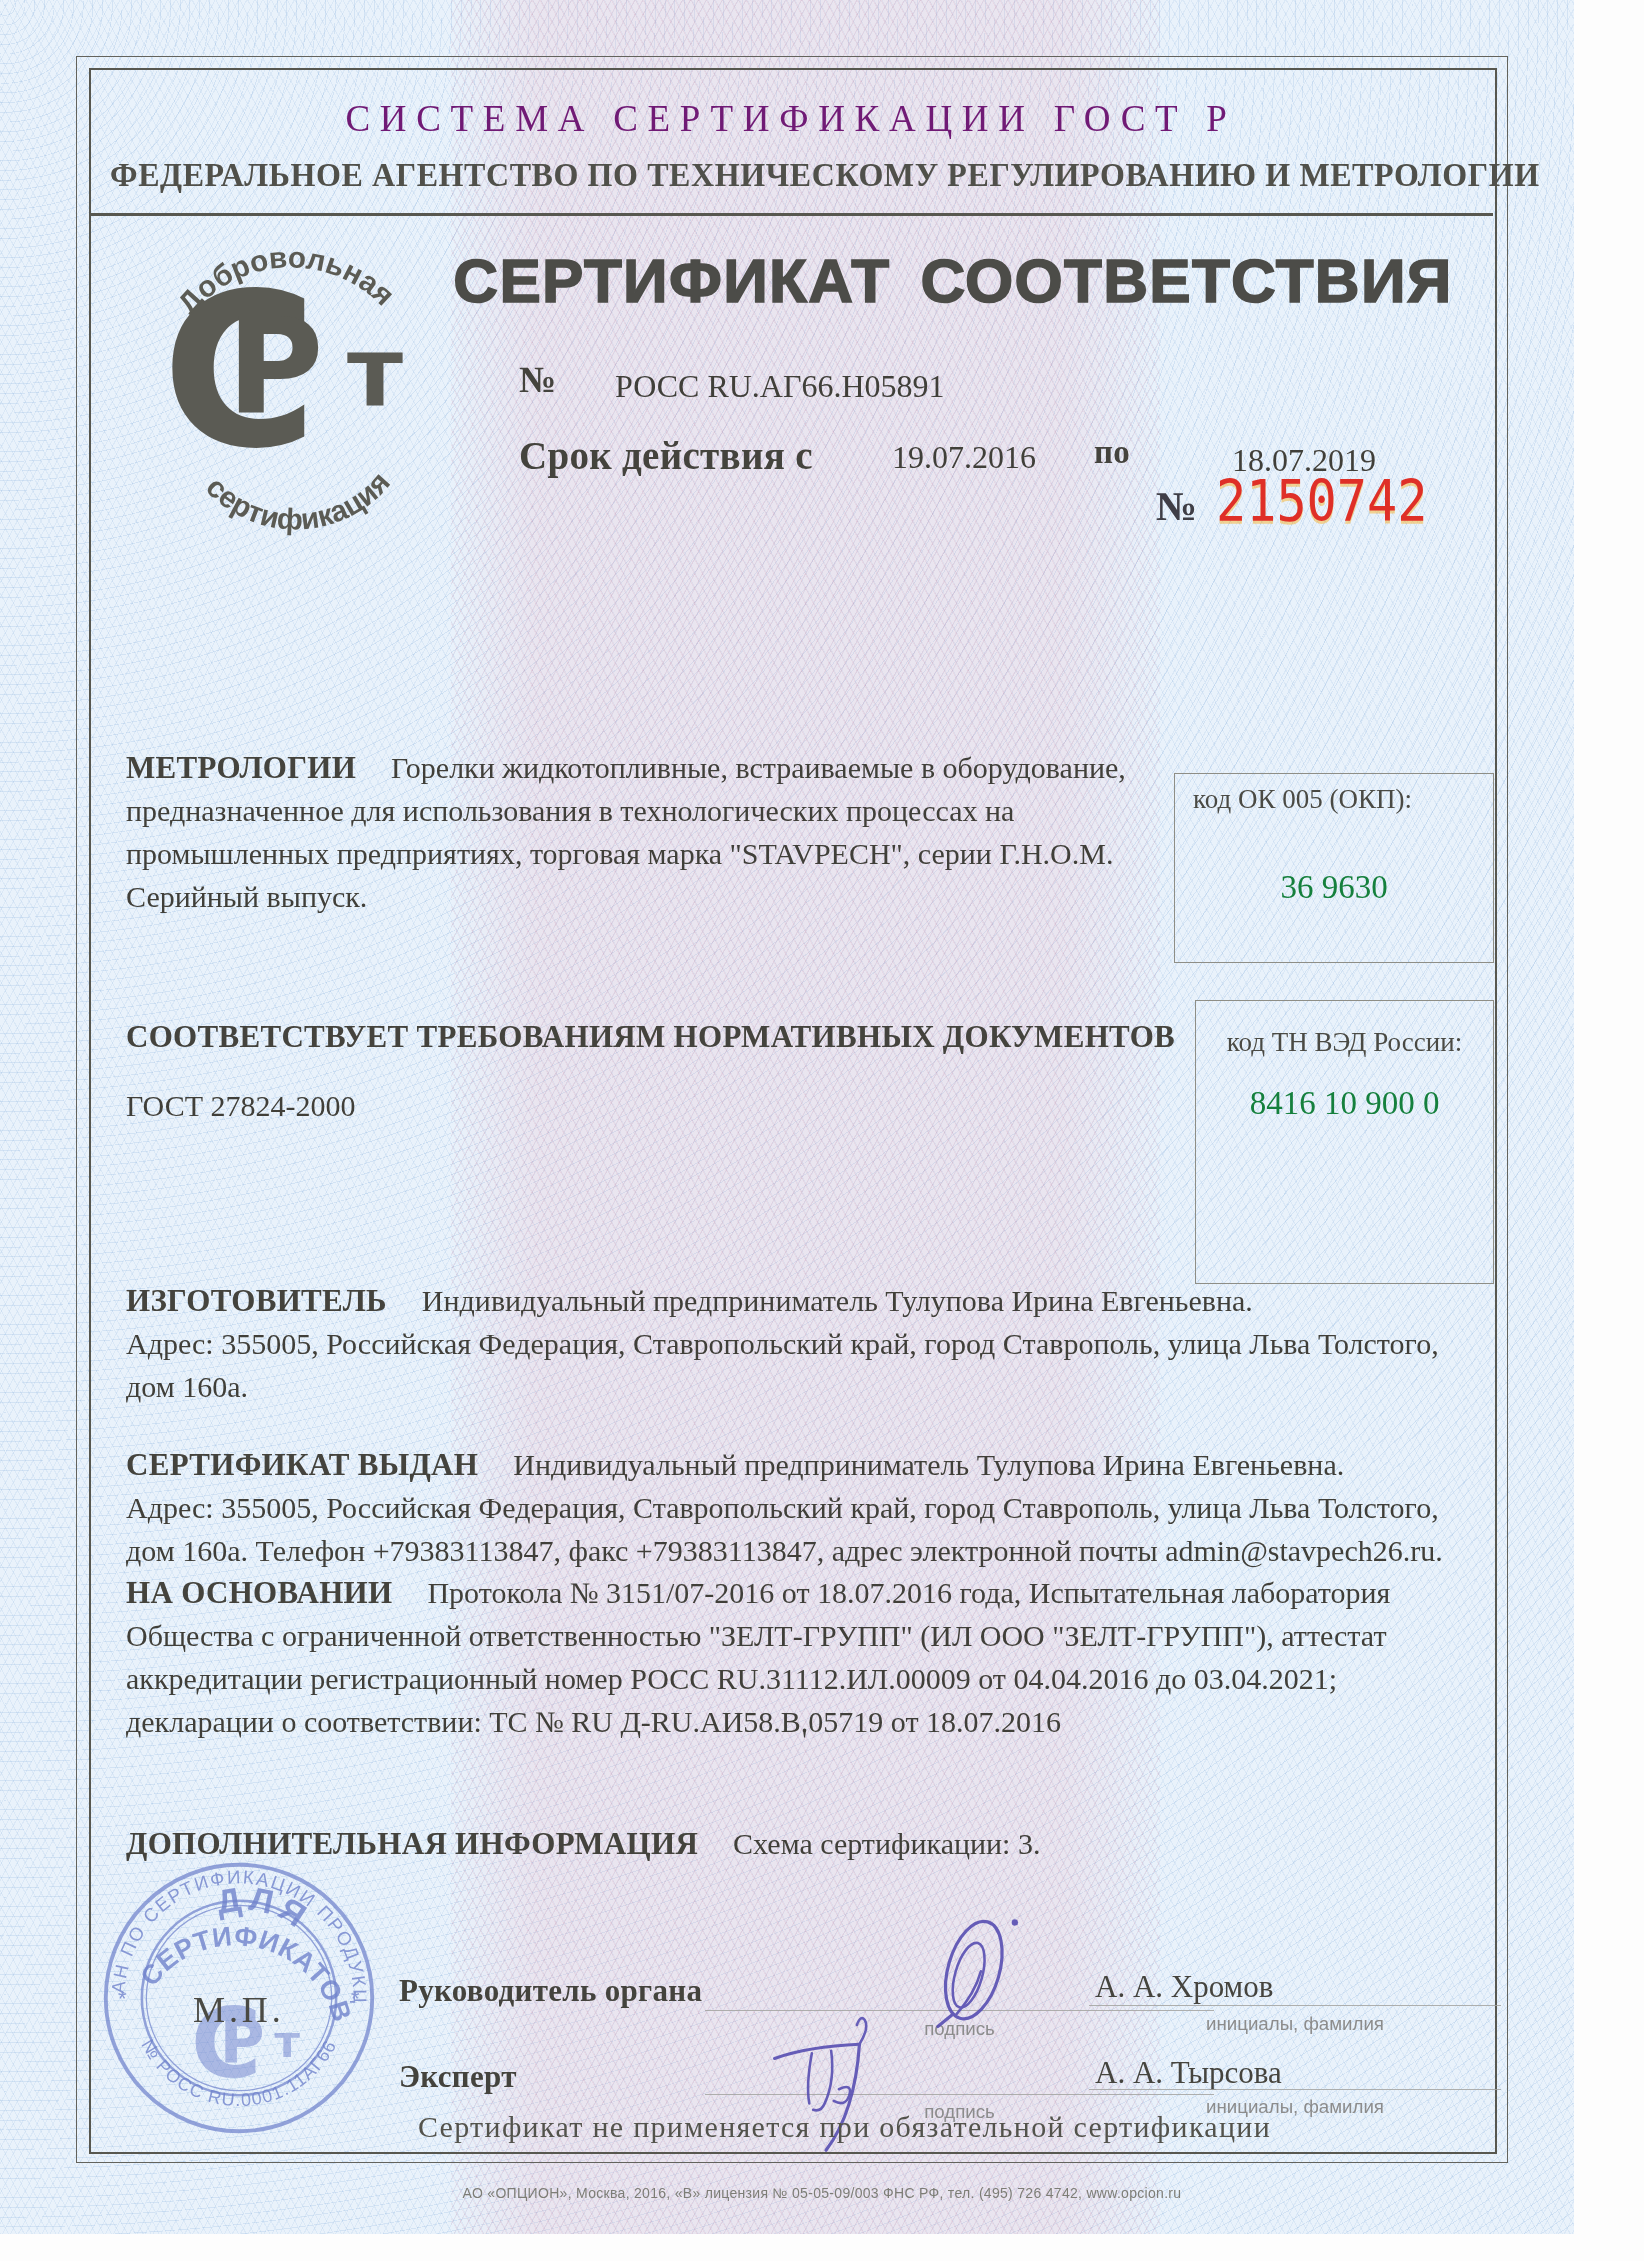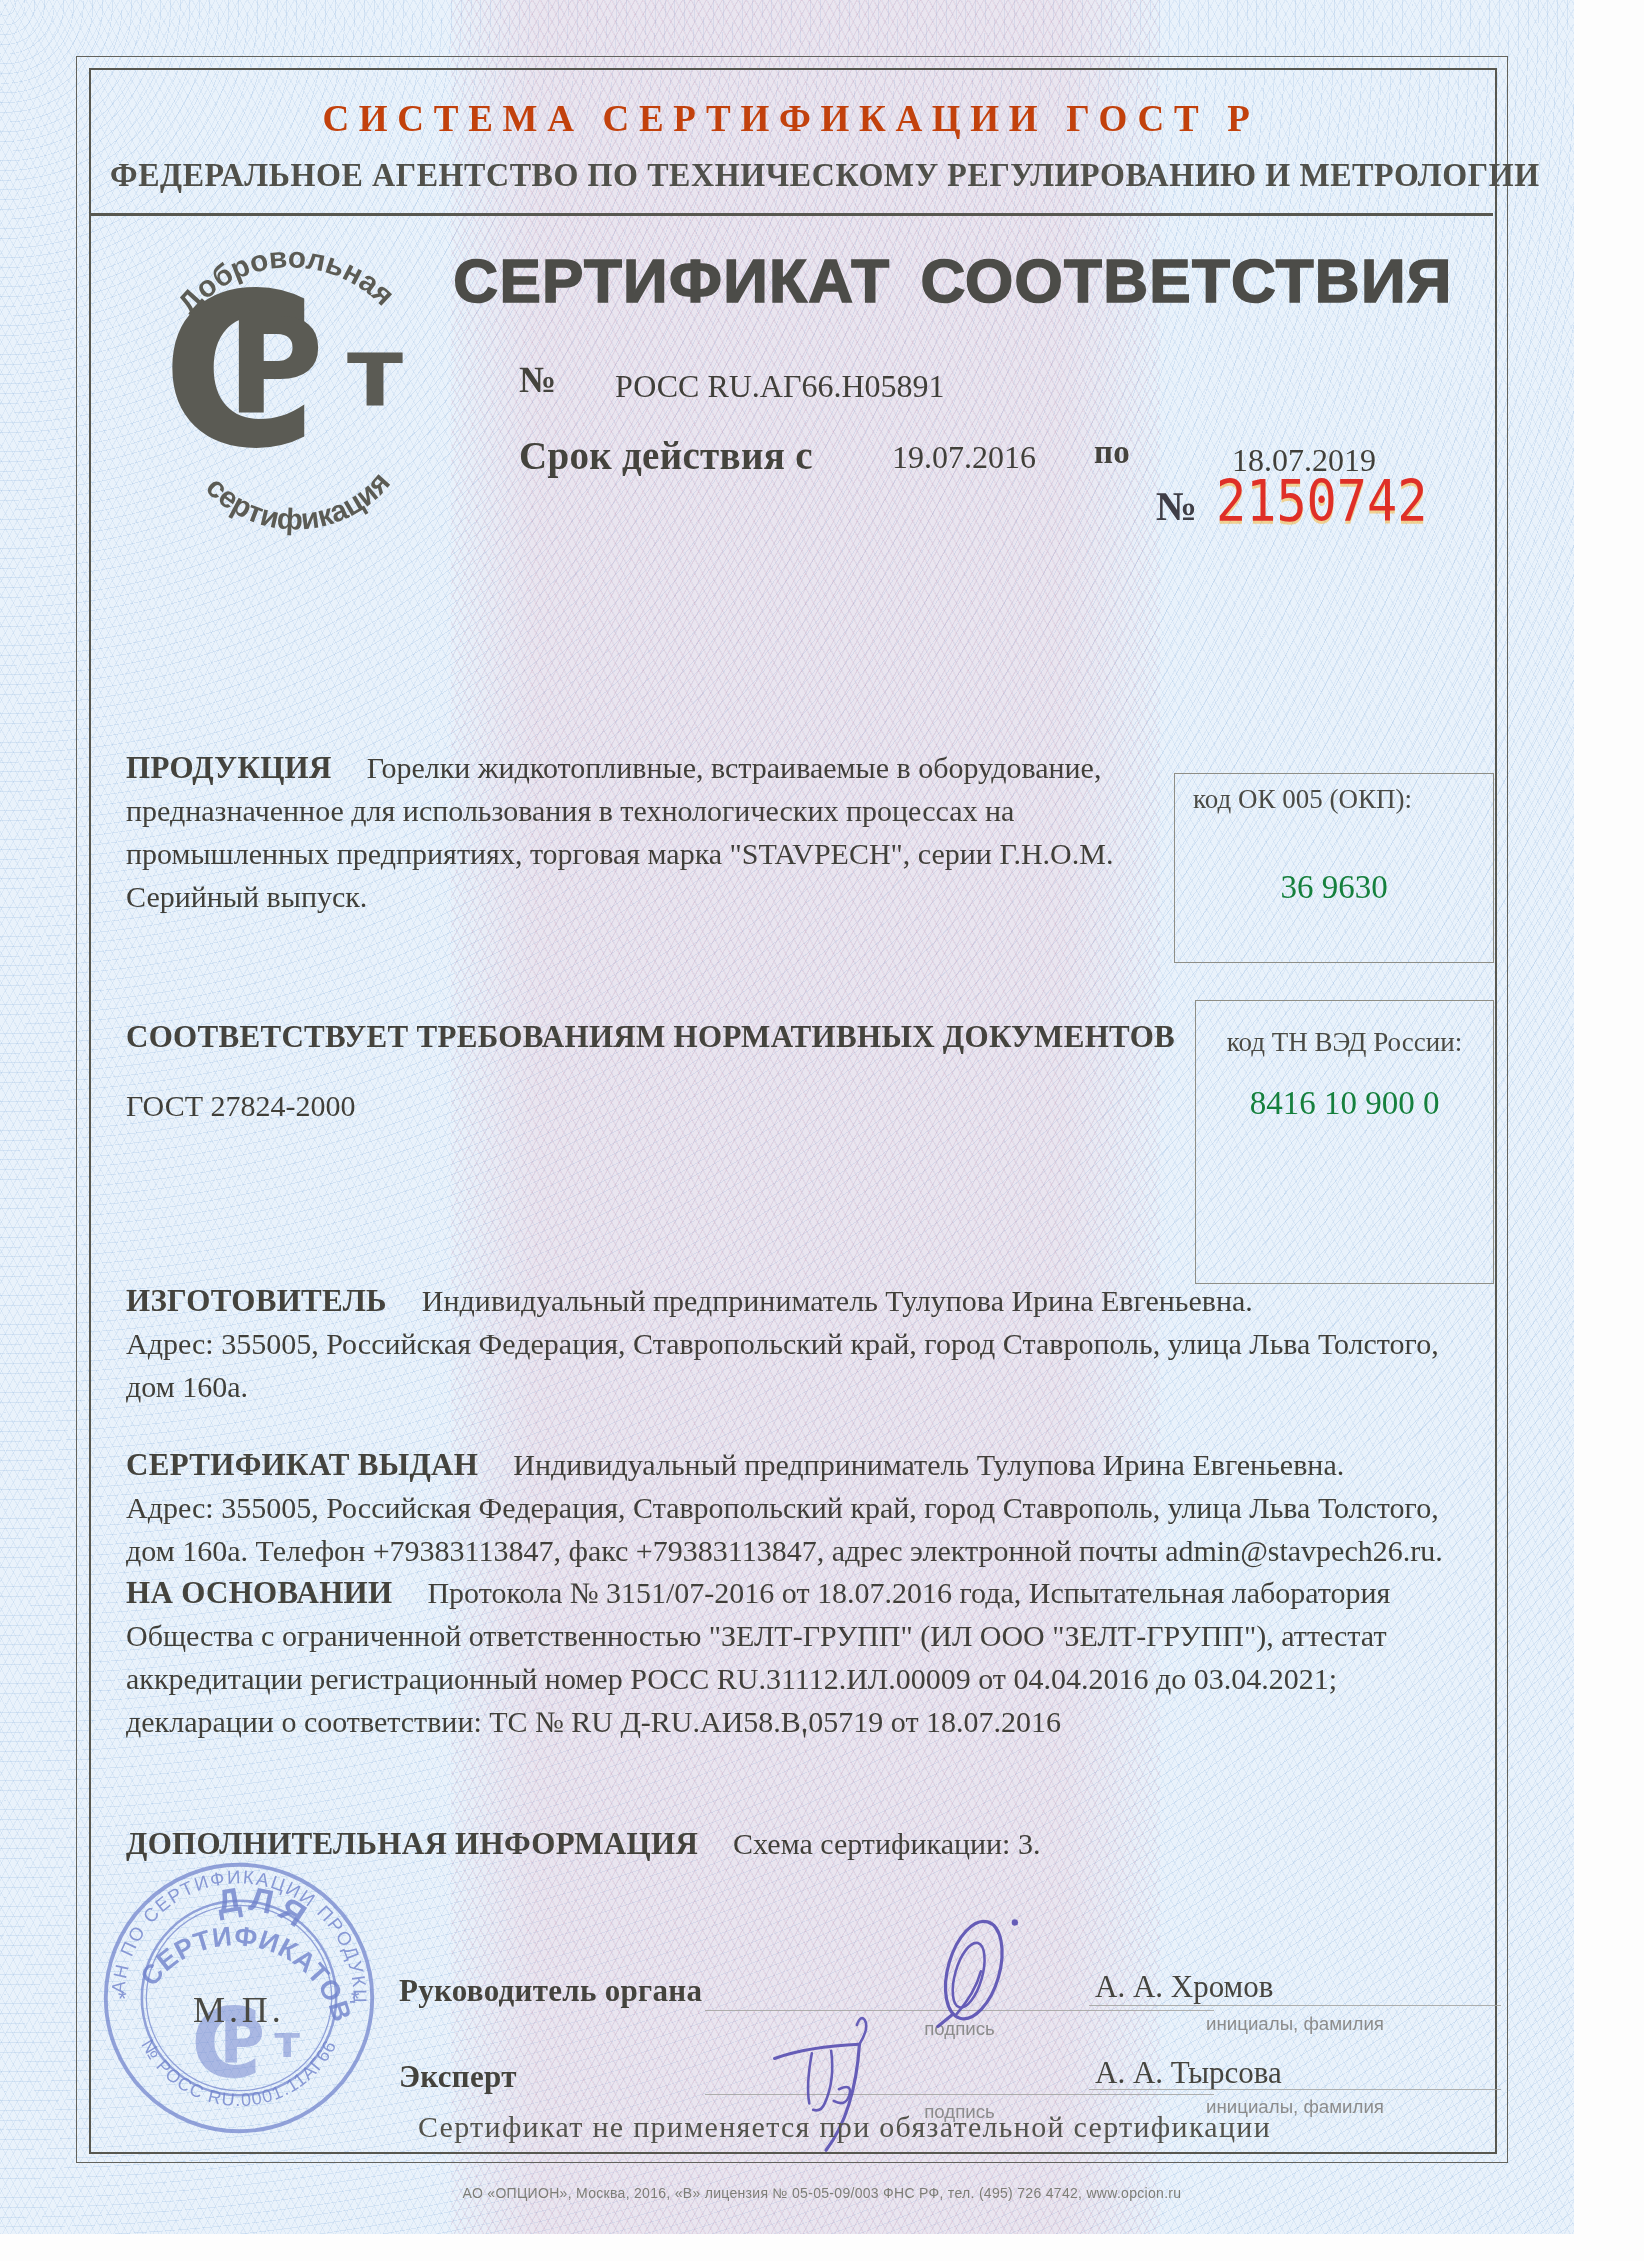--- a/index.html
+++ b/index.html
@@ -17,21 +17,21 @@
       repeating-linear-gradient(62deg, rgba(205,110,140,.10) 0 1px, transparent 1px 7px),
       repeating-linear-gradient(-62deg, rgba(205,110,140,.10) 0 1px, transparent 1px 7px),
       linear-gradient(90deg, rgba(236,178,194,0) 0%, rgba(236,178,194,.20) 12%, rgba(236,178,194,.20) 86%, rgba(236,178,194,0) 100%);}
   .edge-right{position:absolute;left:1574px;top:0;width:70px;height:2261px;background:#fdfdfd;z-index:2;}
   .edge-bottom{position:absolute;left:0;top:2234px;width:1644px;height:27px;background:#fdfdfd;z-index:2;}
   .frame-outer{position:absolute;left:76px;top:56px;width:1430px;height:2105px;border:1.9px solid #63635c;z-index:3;}
   .frame-inner{position:absolute;left:89px;top:68px;width:1404px;height:2082px;border:2.6px solid #57574f;z-index:3;}
   .hr{position:absolute;left:91px;top:213px;width:1402px;height:2.6px;background:#57574f;z-index:4;}
   .t{position:absolute;white-space:nowrap;z-index:5;}
   .ctr{text-align:center;}
-  .h1{font-size:37px;font-weight:700;letter-spacing:9.7px;color:#c2410c;}
+  .h1{font-size:37px;font-weight:400;letter-spacing:9.7px;color:#701a75;}
   .h2{font-size:33px;font-weight:700;letter-spacing:0.6px;color:#50504a;transform:scaleX(.97);transform-origin:center;}
   .title{font-size:62px;font-weight:700;font-family:"Liberation Sans",sans-serif;color:#4c4c48;
          letter-spacing:1.3px;word-spacing:11.6px;-webkit-text-stroke:1.6px #4c4c48;}
   .lbl{font-family:"Liberation Serif",serif;font-weight:700;font-size:31px;color:#44433d;letter-spacing:0.3px;}
   .val{font-family:"Liberation Serif",serif;font-size:32px;color:#403f39;}
   .para{position:absolute;z-index:5;font-size:30px;line-height:43px;color:#403f39;}
   .para .plabel{font-weight:700;font-size:31px;letter-spacing:0.3px;color:#44433d;margin-right:35px;}
   .box{position:absolute;z-index:5;border:1.3px solid #8e8e86;}
   .box .blab{font-size:27px;color:#4a4a44;}
   .box .bval{font-size:33px;color:#15803d;text-align:center;}
@@ -88,21 +88,21 @@
   <span class="t lbl" style="left:519px;top:433px;font-size:39px;">Срок действия  с</span>
   <span class="t val" style="left:892px;top:439px;">19.07.2016</span>
   <span class="t lbl" style="left:1094px;top:434px;font-size:33px;">по</span>
   <span class="t val" style="left:1232px;top:442px;">18.07.2019</span>
 
   <span class="t numsign" style="left:1156px;top:482px;">№</span>
   <span class="t" style="left:1216px;top:468px;"><span class="rednum">2150742</span></span>
 
 
   <div class="para" style="left:126px;top:746px;width:1040px;">
-    <b class="plabel">ПРОДУКЦИЯ</b><span>Горелки жидкотопливные, встраиваемые в оборудование, предназначенное для использования в технологических процессах на промышленных предприятиях, торговая марка "STAVPECH", серии Г.Н.О.М. Серийный выпуск.</span>
+    <b class="plabel">МЕТРОЛОГИИ</b><span>Горелки жидкотопливные, встраиваемые в оборудование, предназначенное для использования в технологических процессах на промышленных предприятиях, торговая марка "STAVPECH", серии Г.Н.О.М. Серийный выпуск.</span>
   </div>
   <div class="box" style="left:1174px;top:773px;width:318px;height:188px;">
     <div class="blab" style="position:absolute;left:18px;top:10.3px;">код ОК 005 (ОКП):</div>
     <div class="bval" style="position:absolute;left:0;top:95px;width:100%;">36 9630</div>
   </div>
 
   <div class="t lbl" style="left:126px;top:1019px;">СООТВЕТСТВУЕТ ТРЕБОВАНИЯМ НОРМАТИВНЫХ ДОКУМЕНТОВ</div>
   <div class="t val" style="left:126px;top:1089px;font-size:30px;">ГОСТ 27824-2000</div>
   <div class="box" style="left:1195px;top:1000px;width:297px;height:282px;">
     <div class="blab" style="position:absolute;left:0;top:26px;width:100%;text-align:center;">код ТН ВЭД России:</div>

